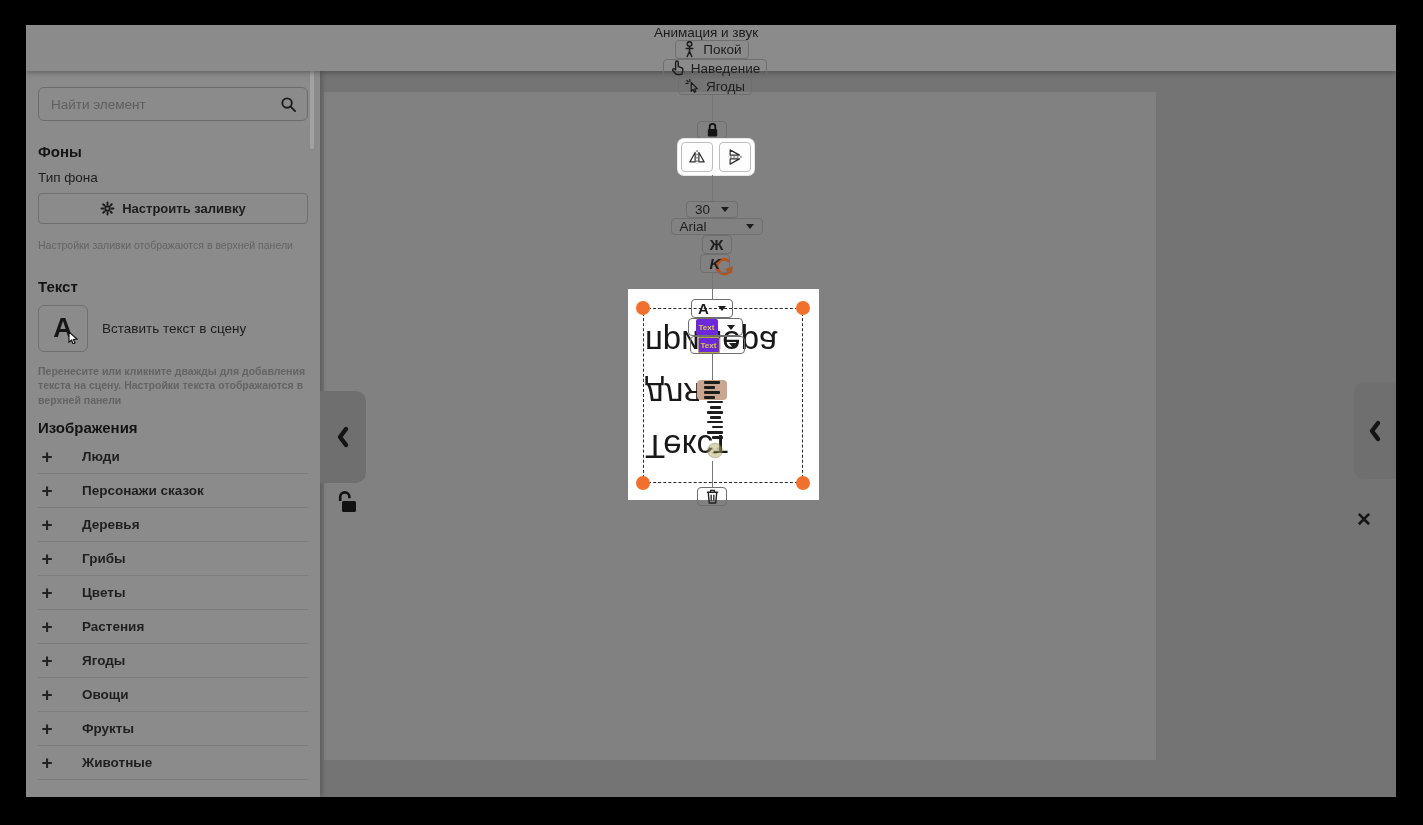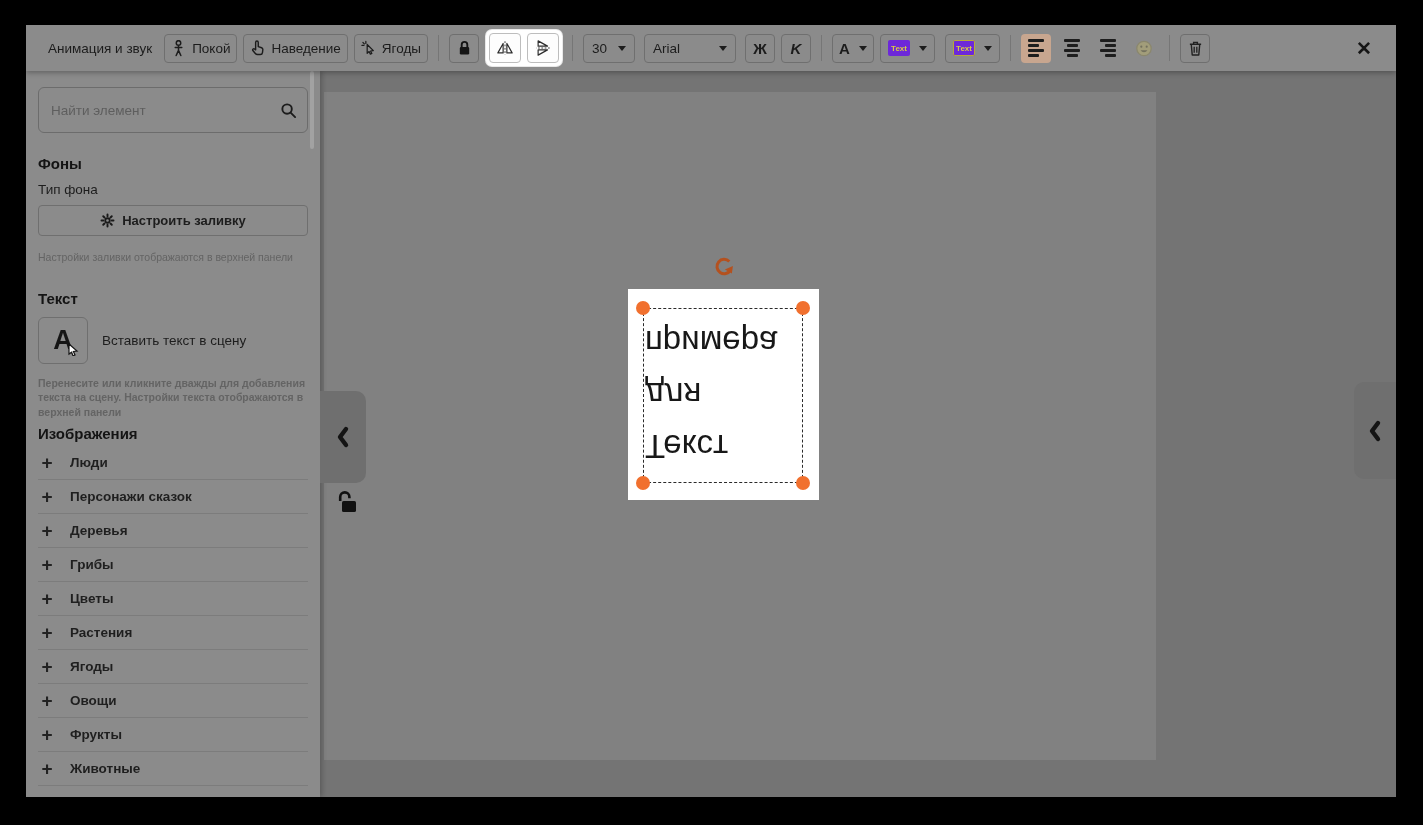--- a/index.html
+++ b/index.html
@@ -2,21 +2,21 @@
 <html><head>
 <meta charset="utf-8">
 <style>
   html,body{margin:0;padding:0;background:#000;}
   *{box-sizing:border-box;font-family:"Liberation Sans",sans-serif;}
   .stage{position:relative;width:1423px;height:825px;background:#000;overflow:hidden;}
   .app{position:absolute;left:26px;top:25px;width:1370px;height:772px;background:#747474;overflow:hidden;}
 
   
   .toolbar{position:absolute;left:0;top:0;width:100%;height:46px;background:#8b8b8b;
-    display:flex;align-items:center;padding:0 20px 0 22px;box-shadow:0 2px 5px rgba(0,0,0,.28);z-index:30;}
+    display:flex;align-items:center;padding:0 20px 0 22px;box-shadow:0 2px 5px rgba(0,0,0,.28);z-index:30;flex-direction:column;}
   .tb-label{font-size:13.5px;color:#1c1c1c;margin-right:12px;white-space:nowrap;}
   .tb-btn{display:flex;align-items:center;gap:6px;height:29px;padding:0 6px;border:1px solid #6f6f6f;
     border-radius:4px;background:transparent;font-size:13.5px;color:#1c1c1c;white-space:nowrap;}
   .tb-btn + .tb-btn{margin-left:6px;}
   .tb-icon-btn{width:30px;height:29px;padding:0;justify-content:center;}
   .tb-div{width:1px;height:26px;background:#767676;margin:0 10px;flex:0 0 auto;}
   .spotlight{display:flex;gap:6px;background:#ffffff;border-radius:6px;padding:3px;box-shadow:0 0 0 1px #e8e8e8;}
   .spotlight .tb-btn{background:#fdfdfd;border-color:#bdbdbd;height:30px;width:32px;margin-left:0;}
   .select-box{display:flex;align-items:center;justify-content:space-between;height:29px;border:1px solid #6f6f6f;
     border-radius:4px;padding:0 8px;font-size:13.5px;color:#1c1c1c;background:transparent;}
@@ -34,21 +34,21 @@
   .bars.center span:nth-child(2n){width:11px;align-self:center;}
   .bars.right span:nth-child(2n){width:11px;align-self:flex-end;}
   .bars span:nth-child(2n+1){width:16px;}
   .emoji-btn{opacity:.5;}
   .close-btn{margin-left:auto;font-size:19px;font-weight:bold;color:#161616;background:none;border:none;line-height:1;padding:4px;}
 
   
   .sidebar{position:absolute;left:0;top:46px;width:294px;height:726px;background:#8b8b8b;z-index:20;
     box-shadow:2px 0 5px rgba(0,0,0,.22);padding:16px 12px 0 12px;}
   .scroll-thumb{position:absolute;right:6px;top:0px;width:4px;height:78px;background:#a2a2a2;border-radius:2px;}
-  .search-box{display:flex;align-items:center;height:46px;border:1px solid #6c6c6c;border-radius:6px;padding:0 10px;background:transparent;}
+  .search-box{display:flex;align-items:center;height:34px;border:1px solid #6c6c6c;border-radius:6px;padding:0 10px;background:transparent;}
   .search-box input{flex:1;border:none;background:transparent;outline:none;font-size:13.5px;color:#2a2a2a;}
   .search-box input::placeholder{color:#5e5e5e;opacity:1;}
   .section-h{font-size:15px;font-weight:bold;color:#141414;margin:22px 0 10px 0;}
   .type-row{display:flex;align-items:center;gap:4px;}
   .type-label{font-size:13.5px;color:#1d1d1d;white-space:nowrap;}
   .seg{display:flex;flex:1;}
   .seg-btn{flex:1;display:flex;align-items:center;justify-content:center;gap:6px;height:31px;font-size:13px;font-weight:600;color:#1d1d1d;
     border:1px solid #6f6f6f;background:transparent;}
   .seg-btn.first{border-radius:4px 0 0 4px;}
   .seg-btn.last{border-radius:0 4px 4px 0;border-left:none;}
@@ -58,21 +58,21 @@
   .hint{font-size:10.5px;color:#646464;margin-top:14px;line-height:1.35;}
   .insert-row{display:flex;align-items:center;gap:14px;}
   .insert-btn{width:50px;height:47px;border:1px solid #6f6f6f;border-radius:6px;background:transparent;
     display:flex;align-items:center;justify-content:center;position:relative;}
   .insert-A{font-size:27px;font-weight:bold;color:#151515;line-height:1;}
   .insert-cursor{position:absolute;right:8px;bottom:7px;}
   .insert-label{font-size:13.5px;color:#1d1d1d;}
   .cat-list{margin-top:4px;}
   .cat-row{display:flex;align-items:center;gap:16px;height:34px;border-bottom:1px solid #7c7c7c;padding-left:2px;}
   .cat-plus{font-size:19px;font-weight:600;color:#222;line-height:1;width:14px;text-align:center;}
-  .cat-label{font-size:13.5px;font-weight:600;color:#1f1f1f;}
+  .cat-label{font-size:13.5px;font-weight:600;color:#1f1f1f;margin-left:12px;}
 
   
   .scene{position:absolute;left:298px;top:67px;width:832px;height:668px;background:#818181;z-index:1;}
   .panel-tab{position:absolute;width:46px;height:92px;background:#6f6f6f;display:flex;align-items:center;justify-content:center;z-index:25;}
   .panel-tab.left{left:294px;top:366px;border-radius:0 10px 10px 0;}
   .panel-tab.right{right:0;top:357px;width:42px;height:97px;border-radius:10px 0 0 10px;}
   .lock-float{position:absolute;left:311px;top:465px;z-index:25;}
 
   .text-el{position:absolute;left:602px;top:264px;width:191px;height:211px;background:#ffffff;z-index:10;}
   .sel-rect{position:absolute;left:15px;top:19px;width:160px;height:175px;border:1px dashed #2a2a2a;}
@@ -259,21 +259,21 @@
           <span class="insert-A">A</span>
           <svg class="insert-cursor" width="12" height="13" viewBox="0 0 12 13">
             <path d="M2 1 L10 8 L6.4 8.4 L8 12 L6 12.8 L4.6 9.2 L2 11 Z" fill="#fff" stroke="#151515" stroke-width="1.2"></path>
           </svg>
         </button>
         <span class="insert-label">Вставить текст в сцену</span>
       </div>
 
       <div class="hint" style="margin-top:12px;font-weight:bold;">Перенесите или кликните дважды для добавления текста на сцену. Настройки текста отображаются в верхней панели</div>
 
-      <div class="section-h" style="margin-top:6px;margin-bottom:4px;">Изображения</div>
+      <div class="section-h" style="margin-top:12px;margin-bottom:4px;">Изображения</div>
 
       <div class="cat-list">
 
           <div class="cat-row">
             <span class="cat-plus">+</span>
             <span class="cat-label">Люди</span>
           </div>
 
           <div class="cat-row">
             <span class="cat-plus">+</span>

